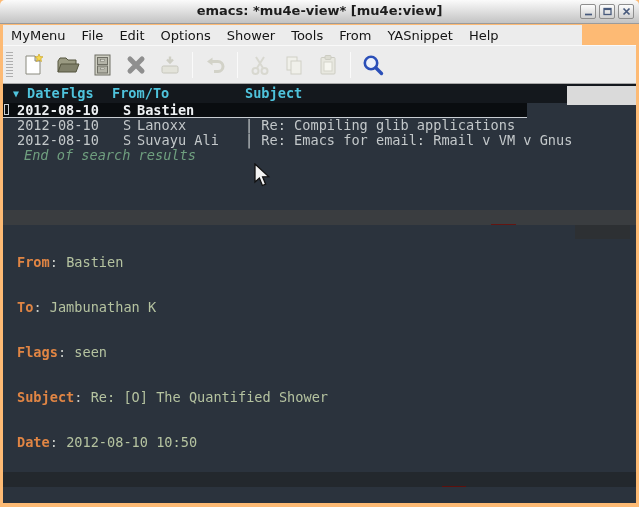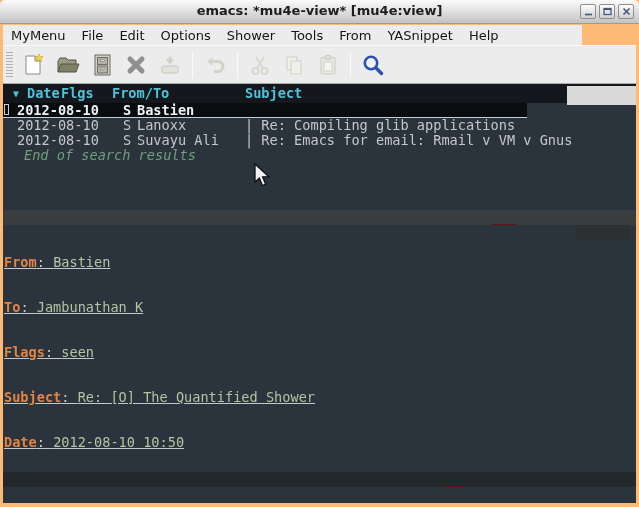--- a/index.html
+++ b/index.html
@@ -75,21 +75,21 @@
   .modeline-bottom .ml-all { color:#58c6d8; }
   .modeline-bottom .ml-count { color:#3aa79b; }
   .modeline-bottom .ml-minor { color:#e08544; }
   .modeline-bottom .ml-state { color:#d5d8da; }
   .modeline-bottom .ml-mod { color:#ff5442; background:#5d100c; font-weight:bold; }
   .modeline-bottom .ml-ro { color:#e8ebed; font-weight:bold; }
   .modeline-bottom .ml-info { color:#dadddf; }
 
   
   .view-body { position:absolute; top:141px; left:0; width:633px; }
-  .vline { height:15px; padding-left:1px;text-decoration:underline; }
+  .vline { height:15px; padding-left:14px; }
   .mh-label { color:#e08544; font-weight:bold; }
   .mh-colon { color:#c8ccc8; }
   .mh-value { color:#b5c3a0; }
 
   
   .view-thumb { position:absolute; left:572px; top:141px; width:55px; height:14px; background:#2d3033; }
   .echo-area { position:absolute; left:0; top:403px; width:633px; height:16px; }
   .mouse-cursor { position:absolute; left:250px; top:79px; z-index:5; }
 </style>
 </head>

